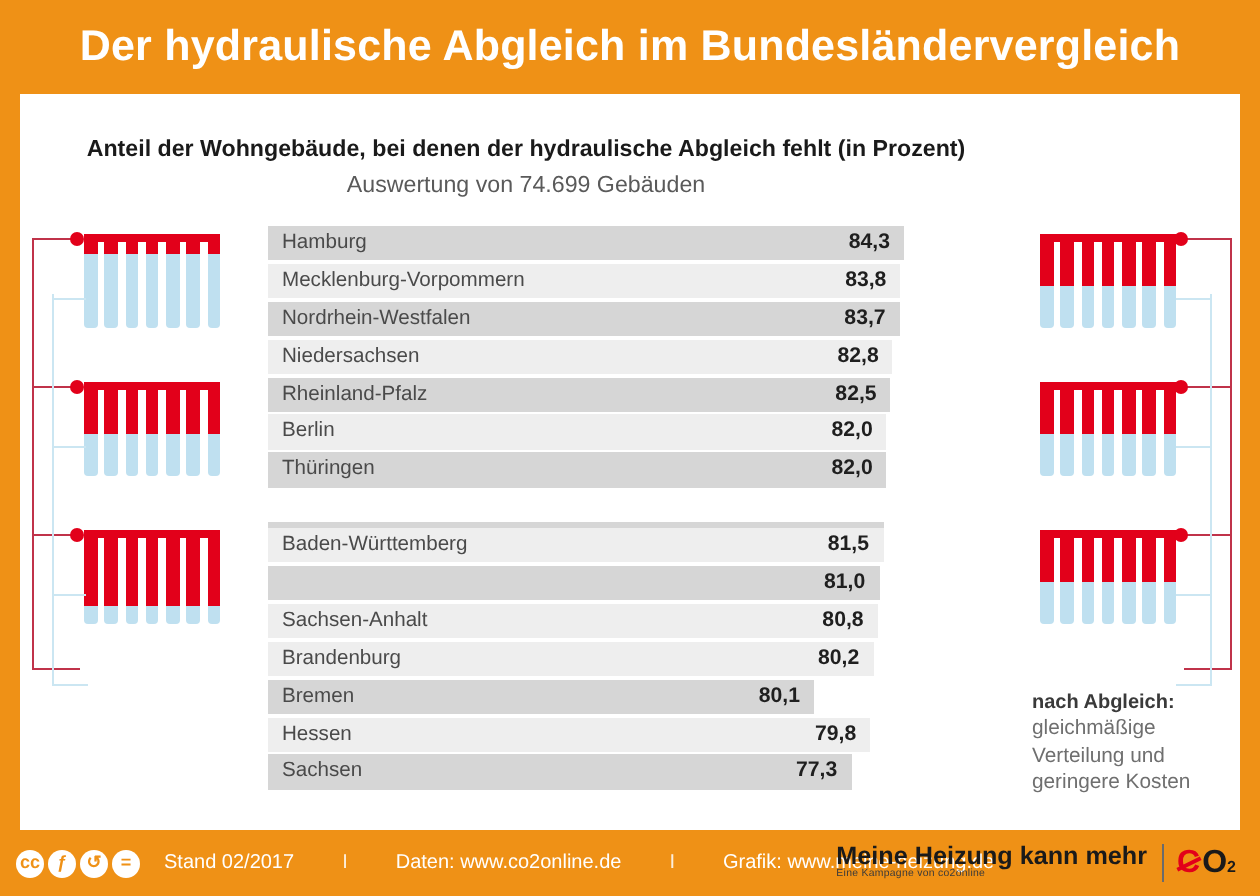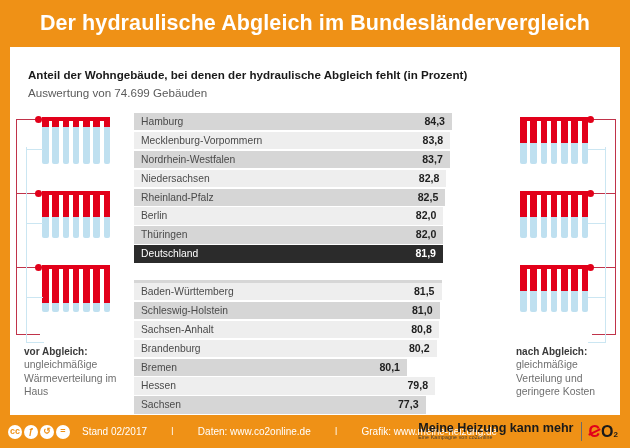--- a/index.html
+++ b/index.html
@@ -34,21 +34,21 @@
     color: #ffffff;
     font-size: 21.5px;
     font-weight: bold;
     letter-spacing: 0.1px;
     white-space: nowrap;
   }
 
   
   #subtitle-block {
     position: absolute;
-    left: 28px; top: 67px; width: 470px;
+    left: 28px; top: 67px; width: 470px; text-align: center;
   }
   #subtitle-main {
     font-size: 11.6px;
     font-weight: bold;
     color: #1a1a1a;
     line-height: 16px;
     white-space: nowrap;
   }
   #subtitle-sub {
     font-size: 11.6px;
@@ -316,41 +316,34 @@
           <span class="bar-label">Berlin</span>
           <span class="bar-value">82,0</span>
         </div>
       </div>
       <div class="bar-row shade-a">
         <div class="bar-fill" style="width: 309.4px;">
           <span class="bar-label">Thüringen</span>
           <span class="bar-value">82,0</span>
         </div>
       </div>
-      <div class="bar-row highlight">
-        <div class="bar-fill" style="width: 309px;">
-          <span class="bar-label">Deutschland</span>
-          <span class="bar-value">81,9</span>
-        </div>
-      </div>
       <div class="bar-row shade-a">
         <div class="bar-fill" style="width: 307.9px; margin-top: 16px;">
           <span class="bar-label">Bayern</span>
           <span class="bar-value">81,6</span>
         </div>
       </div>
       <div class="bar-row shade-b">
         <div class="bar-fill" style="width: 307.5px;">
           <span class="bar-label">Baden-Württemberg</span>
           <span class="bar-value">81,5</span>
         </div>
       </div>
       <div class="bar-row shade-a">
         <div class="bar-fill" style="width: 305.6px;">
-          <span class="bar-label">Schleswig-Holstein</span>
           <span class="bar-value">81,0</span>
         </div>
       </div>
       <div class="bar-row shade-b">
         <div class="bar-fill" style="width: 304.8px;">
           <span class="bar-label">Sachsen-Anhalt</span>
           <span class="bar-value">80,8</span>
         </div>
       </div>
       <div class="bar-row shade-b">
@@ -564,24 +557,20 @@
         <div class="pipe-blue" style="border-width: 0px 0px 1.3px; top: 110px; left: 82px; width: 18px;"></div>
         <div class="pipe-red" style="border-width: 0px 0px 1.6px; top: 154px; height: 0px; left: 86px; width: 24px;"></div>
         <div class="pipe-blue" style="border-width: 0px 0px 1.3px; top: 184px; left: 82px; width: 18px;"></div>
         <div class="pipe-red" style="top: 6px; height: 216px; width: 0px; border-width: 0px 0px 0px 1.6px; left: 109px;"></div>
         <div class="pipe-red" style="top: 221px; border-width: 0px 0px 1.6px; left: 86px; width: 24px;"></div>
         <div class="pipe-blue" style="top: 34px; height: 196px; width: 0px; border-width: 0px 0px 0px 1.3px; left: 99px;"></div>
         <div class="pipe-blue" style="top: 229px; border-width: 0px 0px 1.3px; left: 82px; width: 18px;"></div>
       </div>
   </div>
 
-  <div class="caption" id="caption-left">
-    <span class="caption-title">vor Abgleich:</span>
-    <span class="caption-body">ungleichmäßige Wärmeverteilung im Haus</span>
-  </div>
   <div class="caption" id="caption-right">
     <span class="caption-title">nach Abgleich:</span>
     <span class="caption-body">gleichmäßige Verteilung und geringere Kosten</span>
   </div>
 
   <div id="footer">
     <div id="cc-icons">
         <div class="cc-badge">cc</div>
         <div class="cc-badge">ƒ</div>
         <div class="cc-badge">↺</div>

